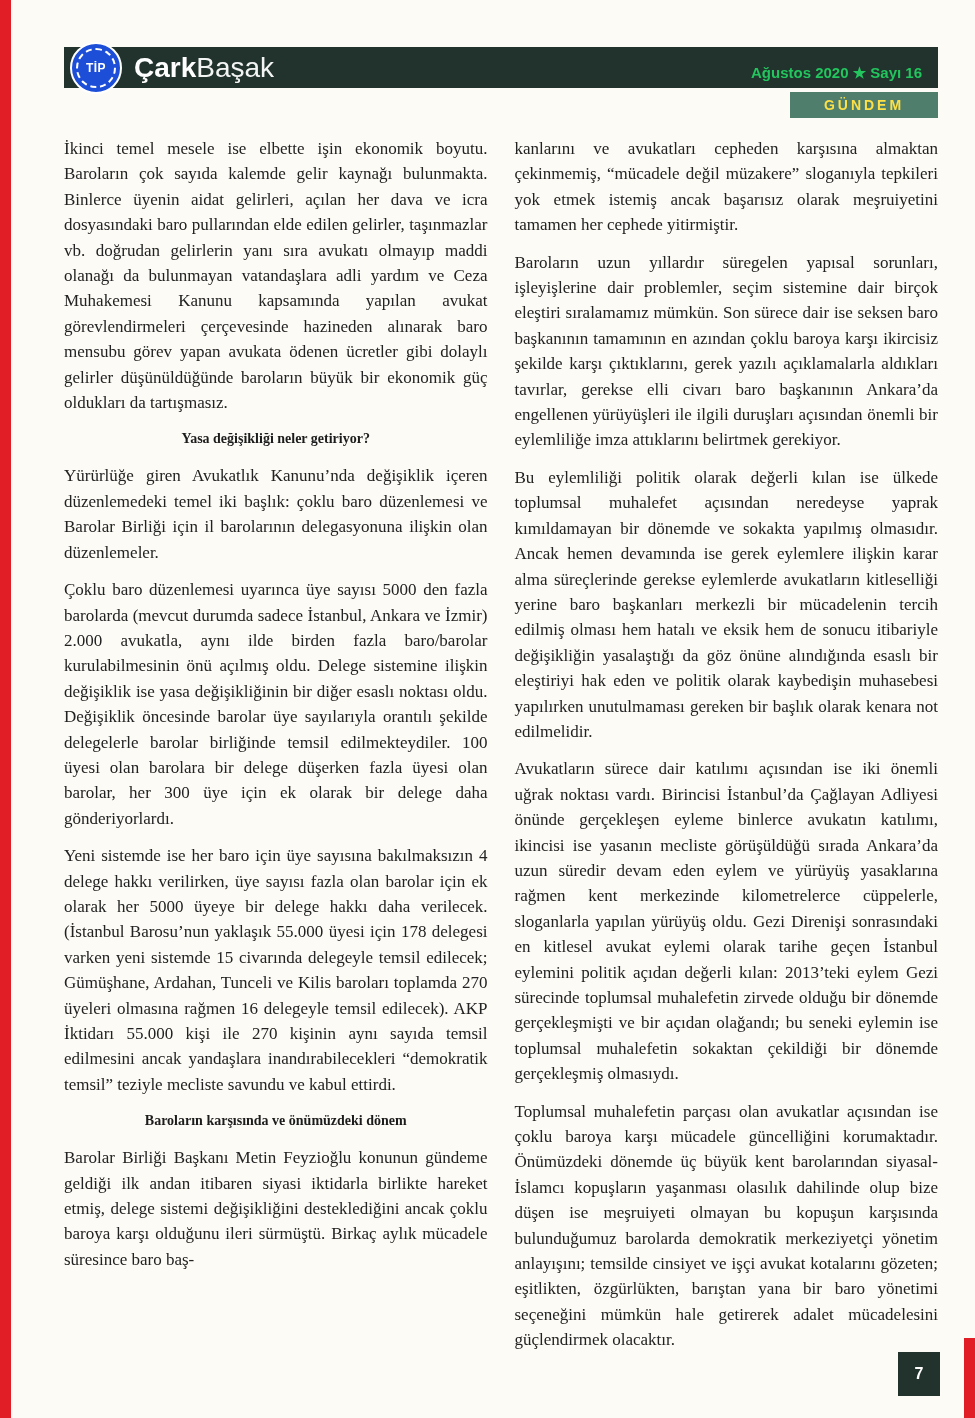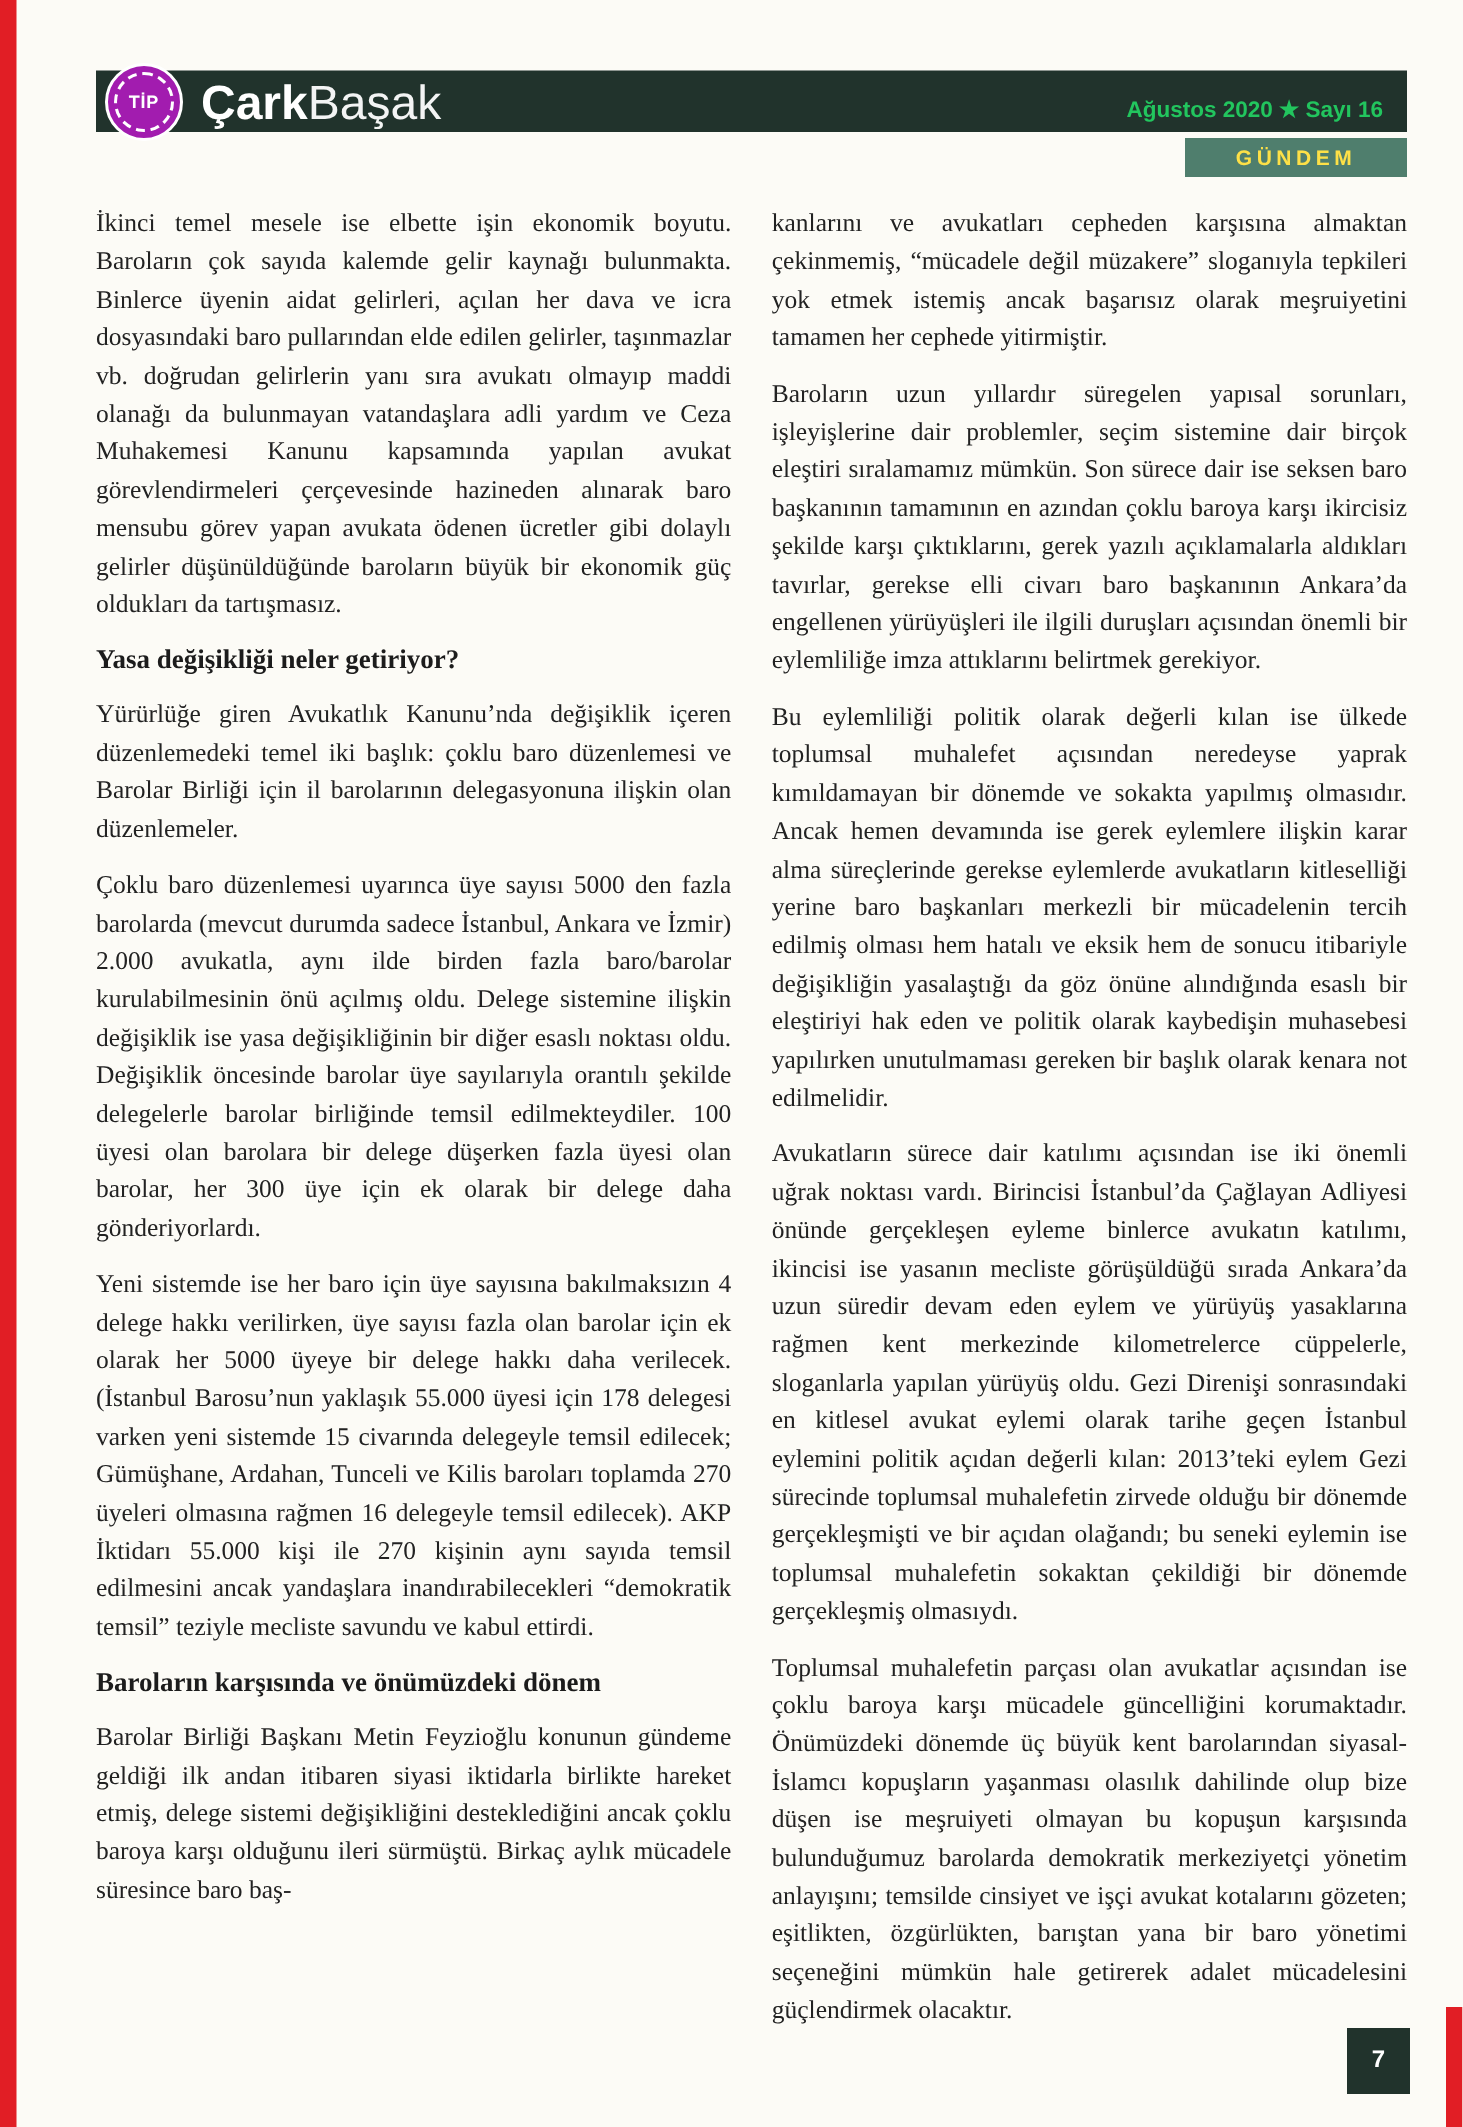--- a/index.html
+++ b/index.html
@@ -32,21 +32,21 @@
     left: 64px; top: 47px;
     width: 874px; height: 41px;
     background: #21332c;
     display: flex;
     align-items: center;
   }
   .logo-circle {
     width: 52px; height: 52px;
     margin-left: 6px;
     border-radius: 50%;
-    background: #a21caf;
+    background: #1d4ed8;
     border: 2px solid #ffffff;
     display: flex;
     align-items: center;
     justify-content: center;
     flex: 0 0 auto;
   }
   .logo-inner {
     width: 40px; height: 40px;
     border-radius: 50%;
     border: 2px dashed #ffffff;
@@ -56,21 +56,21 @@
     color: #fff;
     font-family: "Liberation Sans", sans-serif;
     font-weight: bold;
     font-size: 12px;
     letter-spacing: 0.5px;
   }
   .brand {
     margin-left: 12px;
     color: #ffffff;
     font-family: "Liberation Sans", sans-serif;
-    font-size: 32px;
+    font-size: 28px;
     line-height: 1;
     white-space: nowrap;
   }
   .brand .bold { font-weight: 700; }
   .brand .light { font-weight: 400; opacity: 0.95; }
   .issue-info {
     margin-left: auto;
     margin-right: 16px;
     color: #22c55e;
     font-family: "Liberation Sans", sans-serif;
@@ -109,24 +109,25 @@
   }
   .column { flex: 1 1 0; min-width: 0; }
   .para {
     margin: 0 0 12px 0;
     font-size: 17px;
     line-height: 25.4px;
     text-align: justify;
   }
   .heading {
     margin: 8px 0 12px 0;
-    font-size: 18px;
+    font-size: 14px;
     line-height: 24px;
     font-weight: 700;
     color: #1c1c1c;
+    text-align: center;
   }
 
   
   .page-num-box {
     position: absolute;
     right: 35px;
     bottom: 22px;
     width: 42px;
     height: 44px;
     background: #21332c;

